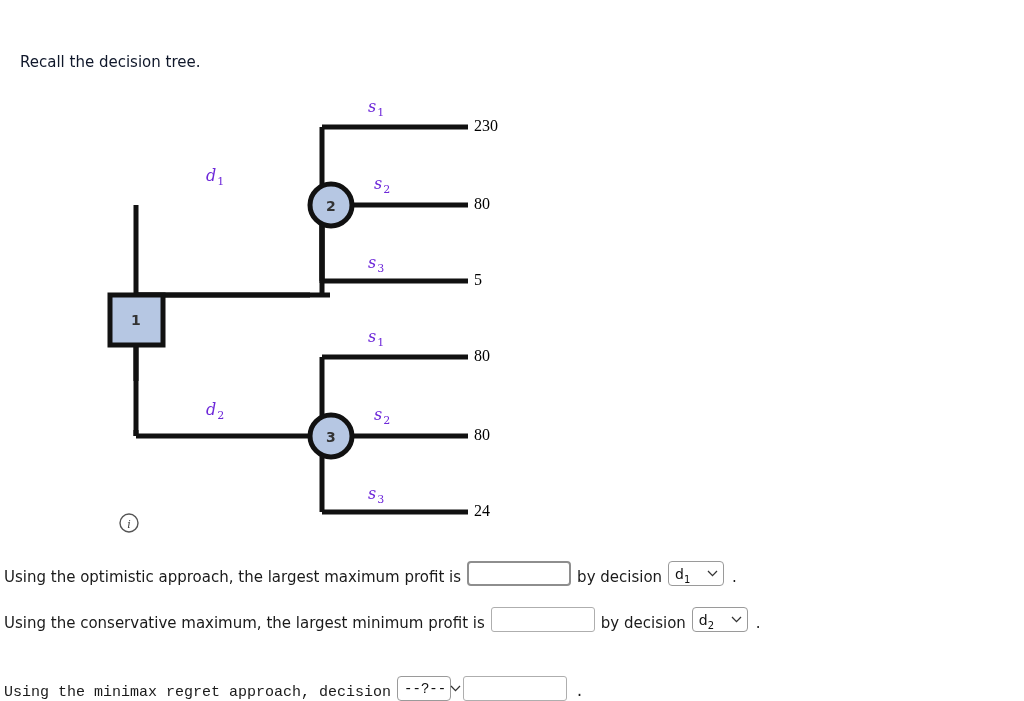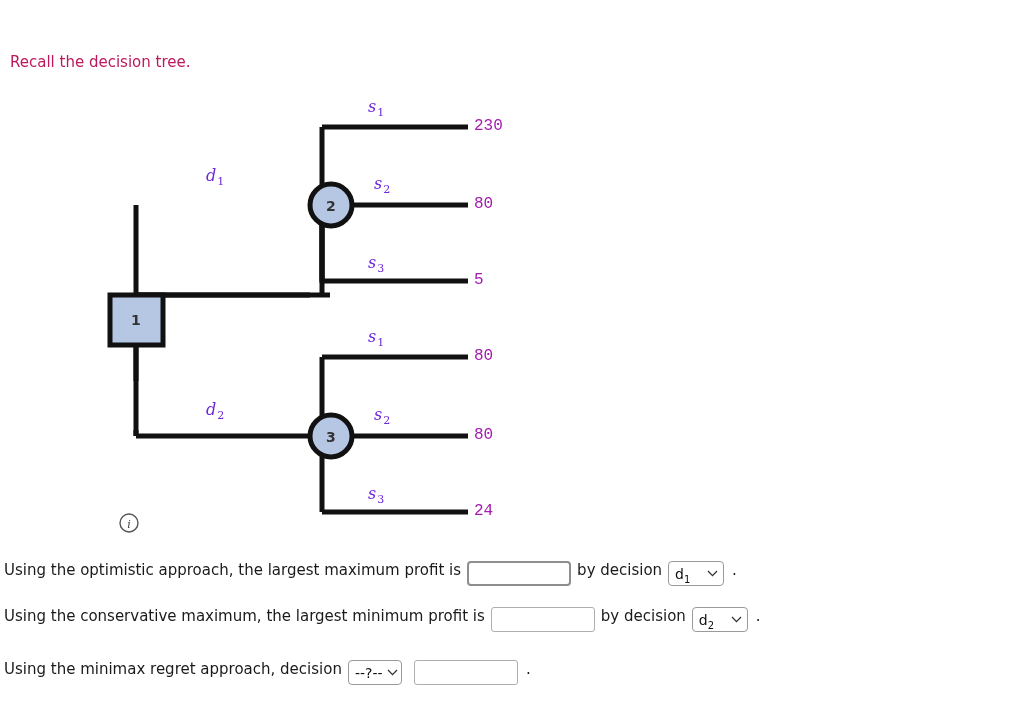--- a/index.html
+++ b/index.html
@@ -10,41 +10,41 @@
   body {
     width: 1024px;
     height: 701px;
     font-family: "DejaVu Sans", "Liberation Sans", sans-serif;
     color: #000000;
     position: relative;
     overflow: hidden;
   }
   .intro {
     position: absolute;
-    left: 10px;
+    left: 20px;
     top: 53px;
     font-size: 15px;
-    color: #be185d;
+    color: #0f172a;
     white-space: nowrap;
   }
   #tree-figure {
     position: absolute;
     left: 0px;
     top: 85px;
     width: 540px;
     height: 455px;
   }
   #tree-svg {
     display: block;
   }
   .payoff {
     position: absolute;
     font-size: 16px;
-    color: #a21caf;
-    font-family: Liberation Mono, monospace;
+    color: #000000;
+    font-family: Liberation Serif, serif;
     white-space: nowrap;
   }
   .branch-label {
     position: absolute;
     font-size: 16px;
     font-style: italic;
     color: #6d28d9;
     font-family: "DejaVu Serif", "Liberation Serif", serif;
     white-space: nowrap;
   }
@@ -70,21 +70,21 @@
     width: 22px;
     height: 22px;
   }
   .qrow {
     position: absolute;
     left: 4px;
     font-size: 15px;
     color: #1a1a1a;
     white-space: nowrap;
     display: flex;
-    align-items: flex-start;
+    align-items: flex-end;
   }
   .qrow span.txt {
     display: inline-block;
   }
   .blank-input {
     display: inline-block;
     box-sizing: border-box;
     height: 25px;
     background: #ffffff;
     border: 1px solid #aeaeae;
@@ -225,21 +225,21 @@
   <span class="txt">by decision</span>
   <span class="sel" style="width:56px;">
     <span class="selval"><span>d</span><sub>2</sub></span>
     <svg class="chev" width="11" height="7" viewBox="0 0 11 7">
         <path d="M1 1 L5.5 5.6 L10 1" fill="none" stroke="#333333" stroke-width="1.3"></path>
       </svg>
   </span>
   <span class="txt period">.</span>
 </div>
 
-<div class="qrow" style="top:660px;">
+<div class="qrow" style="top:676px;font-family:Liberation Mono, monospace;">
   <span class="txt">Using the minimax regret approach, decision</span>
   <span class="sel" style="width:54px;">
     <span class="selval">--?--</span>
     <svg class="chev" style="margin-left:4px;" width="11" height="7" viewBox="0 0 11 7">
         <path d="M1 1 L5.5 5.6 L10 1" fill="none" stroke="#333333" stroke-width="1.3"></path>
       </svg>
   </span>
   <span class="blank-input" style="width:104px;"></span>
   <span class="txt period">.</span>
 </div>

